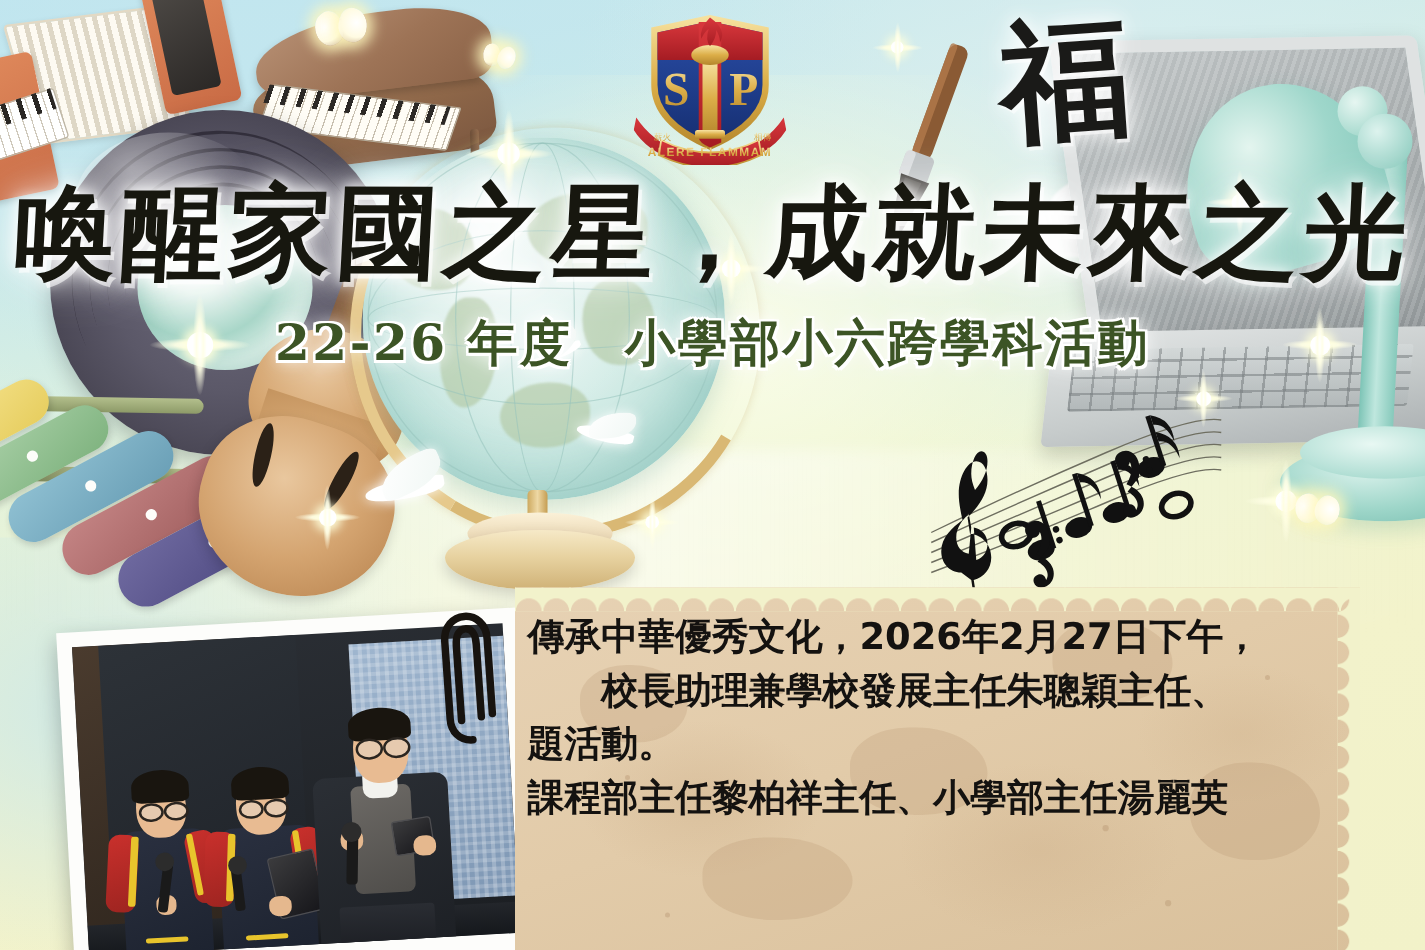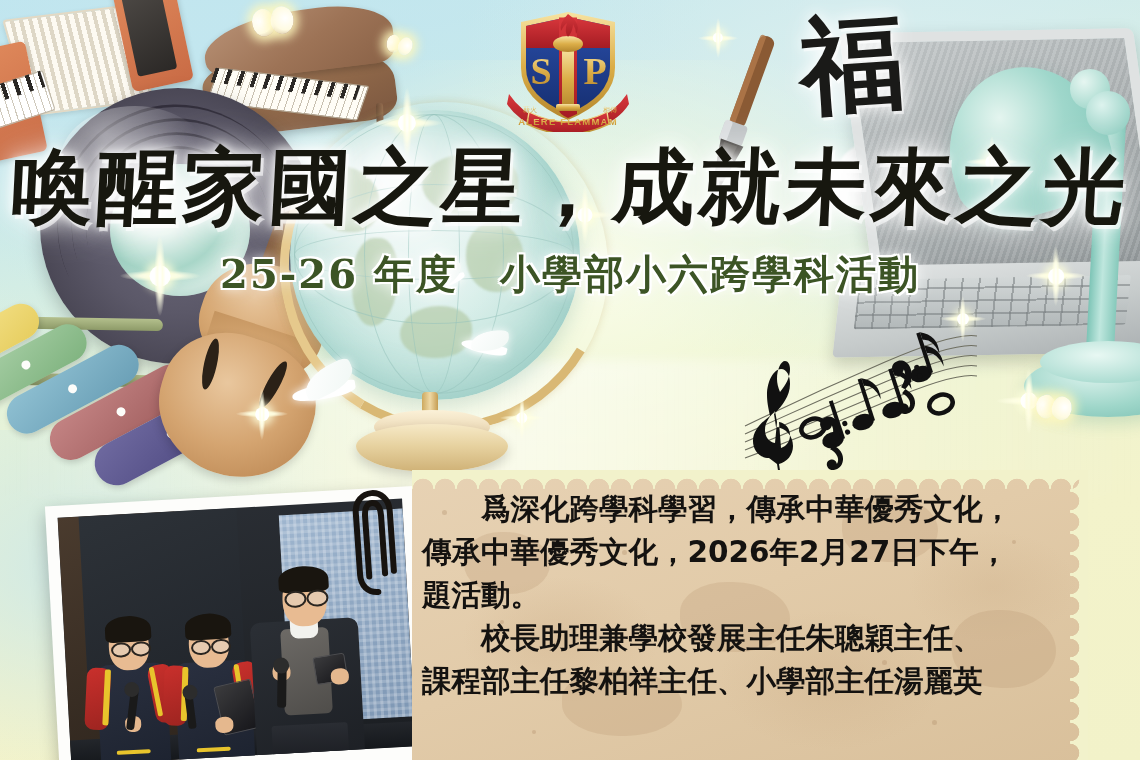--- a/index.html
+++ b/index.html
@@ -680,21 +680,21 @@
     <path d="M120 86 Q108 104 88 112 L90 120 Q112 112 122 96 Z" fill="url(#redg)"></path>
     <path d="M22 104 Q61 124 100 104 L102 116 Q61 136 20 116 Z" fill="url(#redg)" stroke="url(#gold)" stroke-width="1.4"></path>
     <text x="61" y="117" font-family="'Liberation Sans',sans-serif" font-weight="bold" font-size="9.5" letter-spacing="1.2" fill="url(#gold)" text-anchor="middle">ALERE FLAMMAM</text>
     <text x="16" y="104" font-family="'DejaVu Sans',sans-serif" font-size="7" fill="url(#gold)">薪火</text>
     <text x="96" y="104" font-family="'DejaVu Sans',sans-serif" font-size="7" fill="url(#gold)">相傳</text>
   </svg>
 
   <div class="fu">福</div>
 
   <div class="title">喚醒家國之星，成就未來之光</div>
-  <div class="subtitle1">25-26 年度　小學部小六跨學科活動</div>
+  <div class="subtitle1">22-26 年度　小學部小六跨學科活動</div>
 
   <div class="photo-wrap">
     <div class="photo">
       <div class="ph-wallL"></div>
       <div class="ph-wallM"></div>
       <div class="ph-screen"></div>
       <div class="ph-floor"></div>
 
       <div class="person" style="left:16px;width:96px;height:150px;">
         <div class="torso-student" style="left:14px;top:52px;width:70px;height:100px;"></div>
@@ -765,21 +765,20 @@
       <div class="parch-speck" style="left:340px;top:40px;width:4px;height:4px;"></div>
       <div class="parch-speck" style="left:470px;top:190px;width:5px;height:5px;"></div>
       <div class="parch-speck" style="left:600px;top:70px;width:4px;height:4px;"></div>
       <div class="parch-speck" style="left:520px;top:250px;width:5px;height:5px;"></div>
       <div class="parch-speck" style="left:120px;top:260px;width:4px;height:4px;"></div>
     </div>
     <div class="edge-top-mask"></div>
     <div class="edge-right-mask"></div>
 
     <div class="body-text">
-      <p>　　爲深化跨學科學習，傳承中華優秀文化，</p>
       <p>傳承中華優秀文化，2026年2月27日下午，</p>
+      <p>　　校長助理兼學校發展主任朱聰穎主任、</p>
       <p>題活動。</p>
-      <p>　　校長助理兼學校發展主任朱聰穎主任、</p>
       <p>課程部主任黎柏祥主任、小學部主任湯麗英</p>
     </div>
   </div>
 
 </div>
 
 </body></html>

